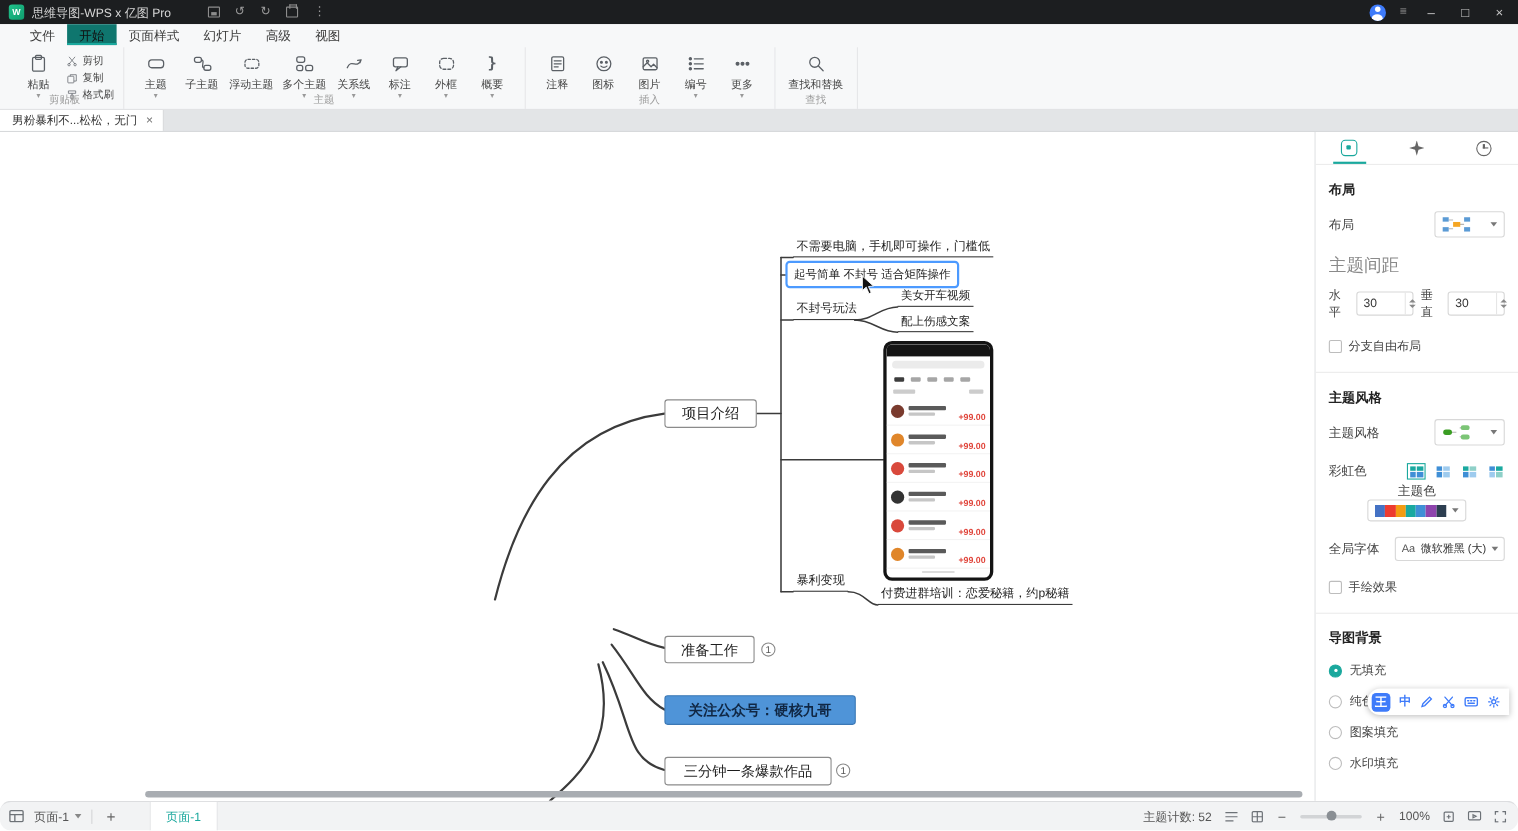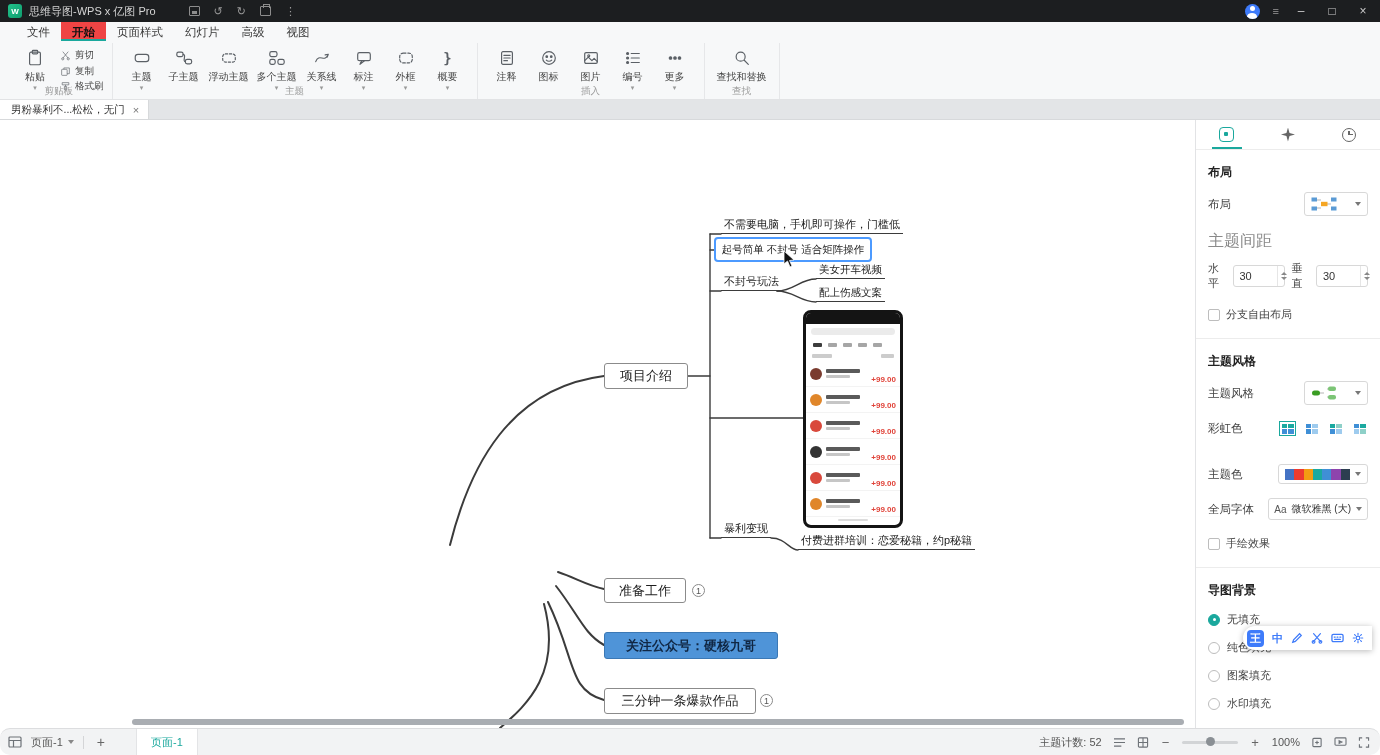--- a/index.html
+++ b/index.html
@@ -21,21 +21,21 @@
 .tb-glyph{font-size:11px;color:#9a9a9a;line-height:1;}
 .tb-right{margin-left:auto;display:flex;align-items:center;gap:13px;color:#bdbdbd;}
 .avatar{width:15px;height:15px;border-radius:50%;background:#3e7bfa;position:relative;overflow:hidden;}
 .avatar::before{content:"";position:absolute;left:5px;top:2.5px;width:5px;height:5px;border-radius:50%;background:#fff;}
 .avatar::after{content:"";position:absolute;left:2.5px;top:9px;width:10px;height:7px;border-radius:50% 50% 0 0;background:#fff;}
 .win-btn{width:18px;text-align:center;font-size:12px;color:#c9c9c9;}
 
 
 .menubar{height:19px;background:#f7f8f9;display:flex;align-items:stretch;padding-left:16px;font-size:11.5px;color:#3a3a3a;}
 .menu-item{padding:2px 11px 0;display:flex;align-items:center;}
-.menu-item.active{background:#ef4444;color:#111;font-weight:bold;box-shadow:inset 0 -2px 0 var(--accent-teal);}
+.menu-item.active{background:#0f766e;color:#111;font-weight:normal;box-shadow:inset 0 -2px 0 var(--accent-teal);}
 
 
 .ribbon{height:59px;background:#f7f8f9;display:flex;padding:2px 4px 0 6px;border-bottom:1px solid #e2e3e5;}
 .rgroup{position:relative;display:flex;align-items:flex-start;padding:1px 8px 13px;border-right:1px solid #e6e7e9;}
 .rgroup-label{position:absolute;bottom:1px;left:0;right:0;text-align:center;font-size:9.5px;color:#9b9b9b;}
 .rbtn{width:42px;display:flex;flex-direction:column;align-items:center;gap:2px;padding-top:4px;font-size:10px;color:#454545;text-align:center;}
 .rbtn.w{width:48px;}
 .ric{width:20px;height:20px;display:flex;align-items:center;justify-content:center;}
 .ric svg{stroke:#5b6066;fill:none;stroke-width:1.3;stroke-linecap:round;stroke-linejoin:round;}
 .bc{font-size:7px;color:#999;line-height:4px;}
@@ -593,21 +593,21 @@
                 <i style="background: rgb(158, 203, 238);"></i>
               </span>
               <span class="rb">
                 <i style="background: rgb(63, 143, 214);"></i>
                 <i style="background: rgb(26, 169, 160);"></i>
                 <i style="background: rgb(158, 203, 238);"></i>
                 <i style="background: rgb(142, 208, 200);"></i>
               </span>
             </div>
         </div>
-        <div class="prow" style="margin-top:28px;">
+        <div class="prow" style="margin-top:3px;flex-direction:column;">
           <span class="plabel">主题色</span>
           <div class="dropdown strip-dd">
             <div class="strip">
                 <i style="background: rgb(68, 114, 196);"></i>
                 <i style="background: rgb(237, 59, 48);"></i>
                 <i style="background: rgb(243, 156, 18);"></i>
                 <i style="background: rgb(26, 169, 160);"></i>
                 <i style="background: rgb(63, 143, 214);"></i>
                 <i style="background: rgb(142, 68, 173);"></i>
                 <i style="background: rgb(44, 62, 80);"></i>

